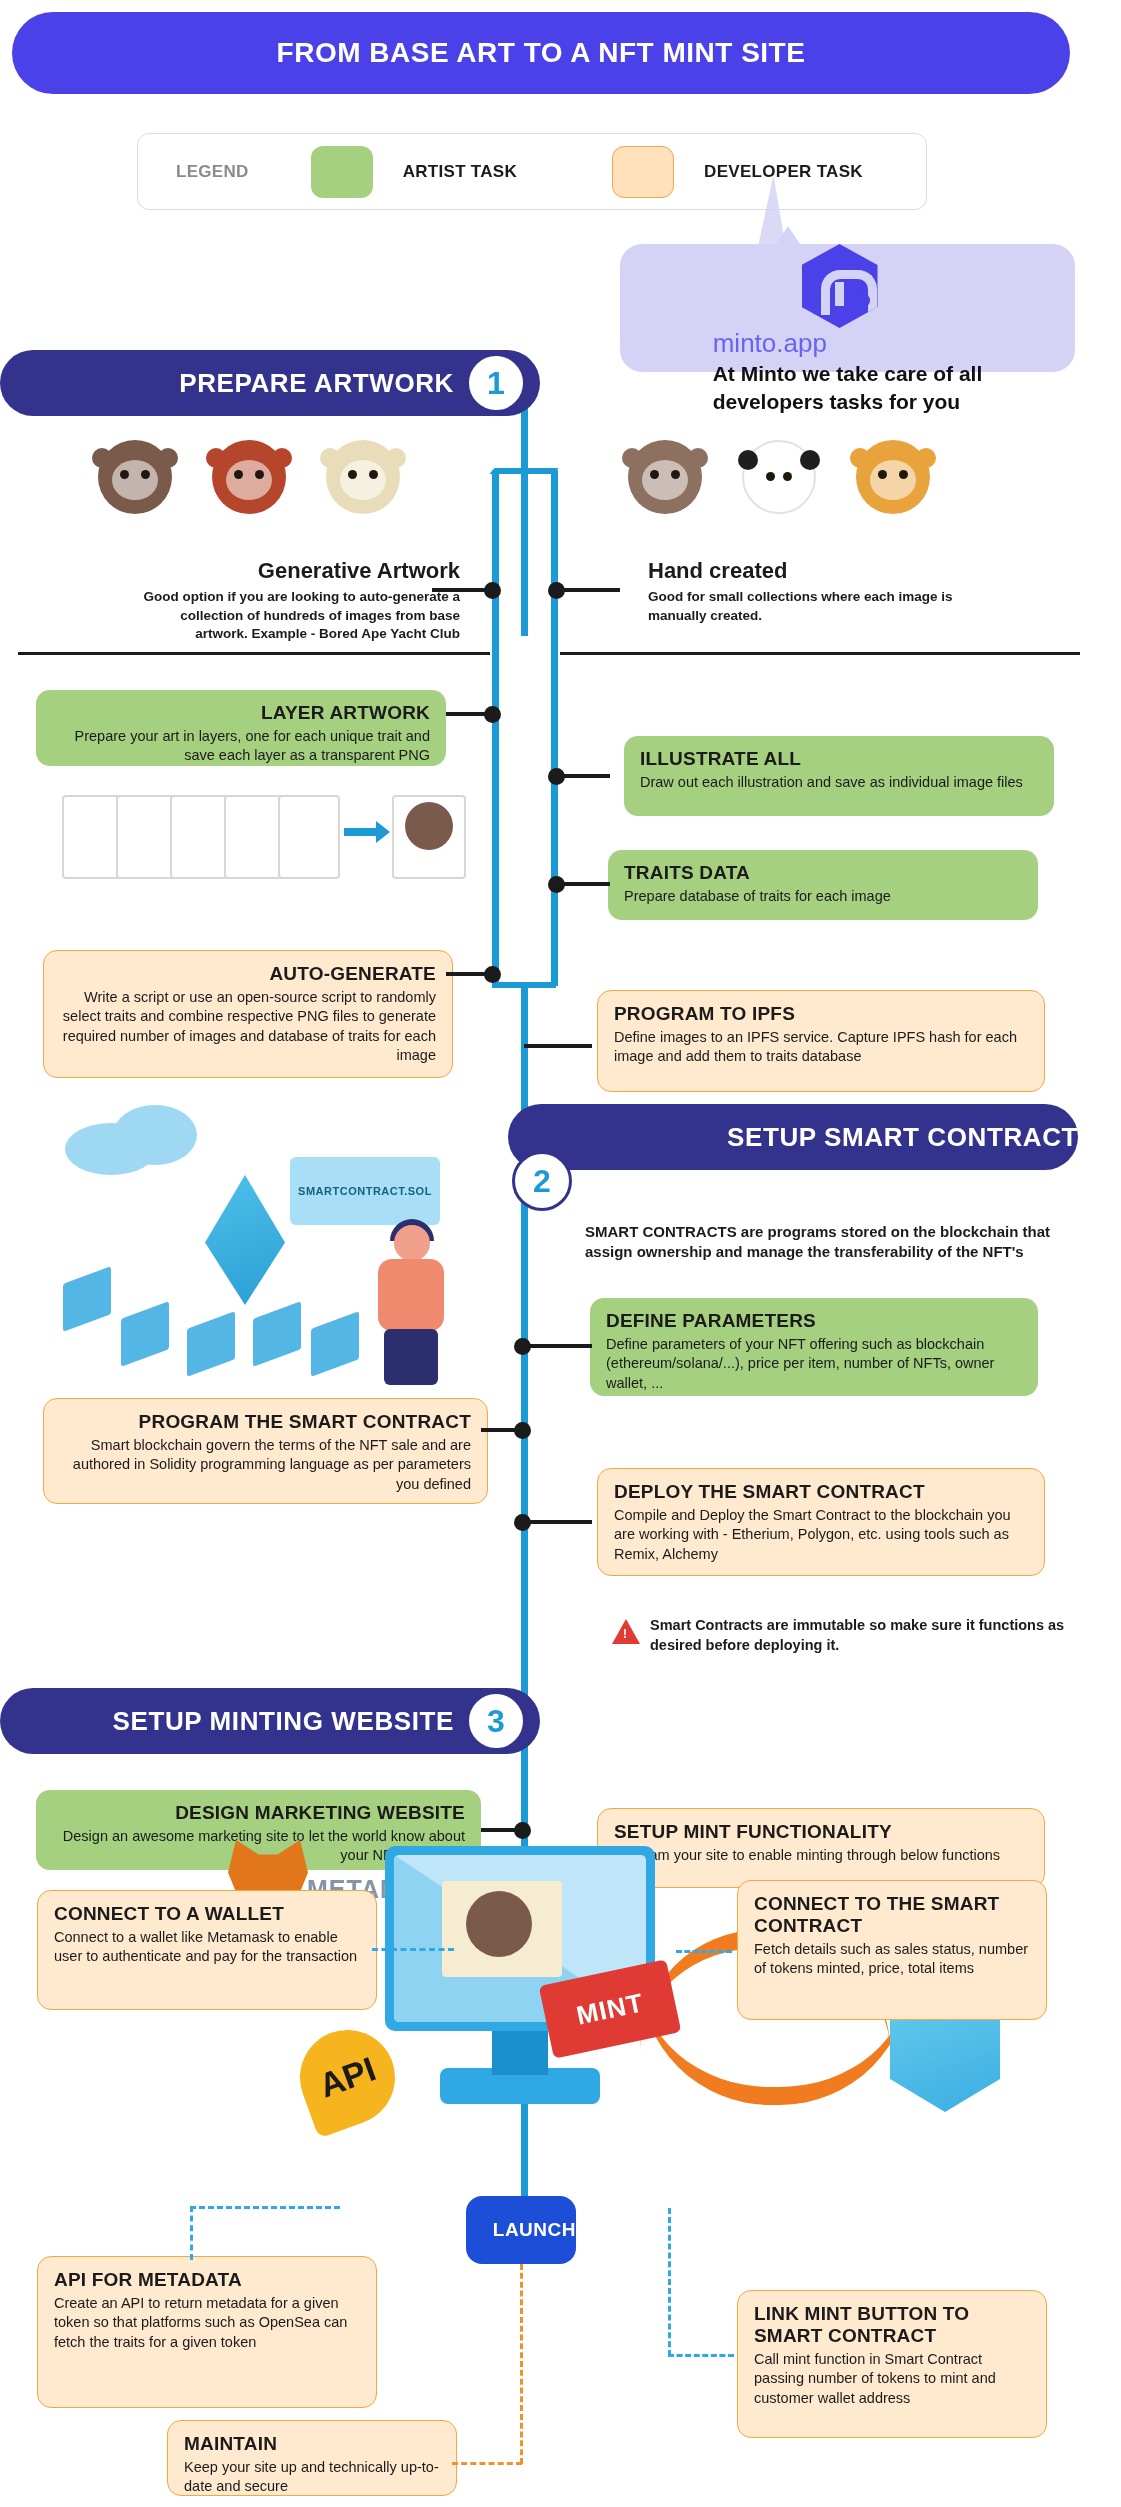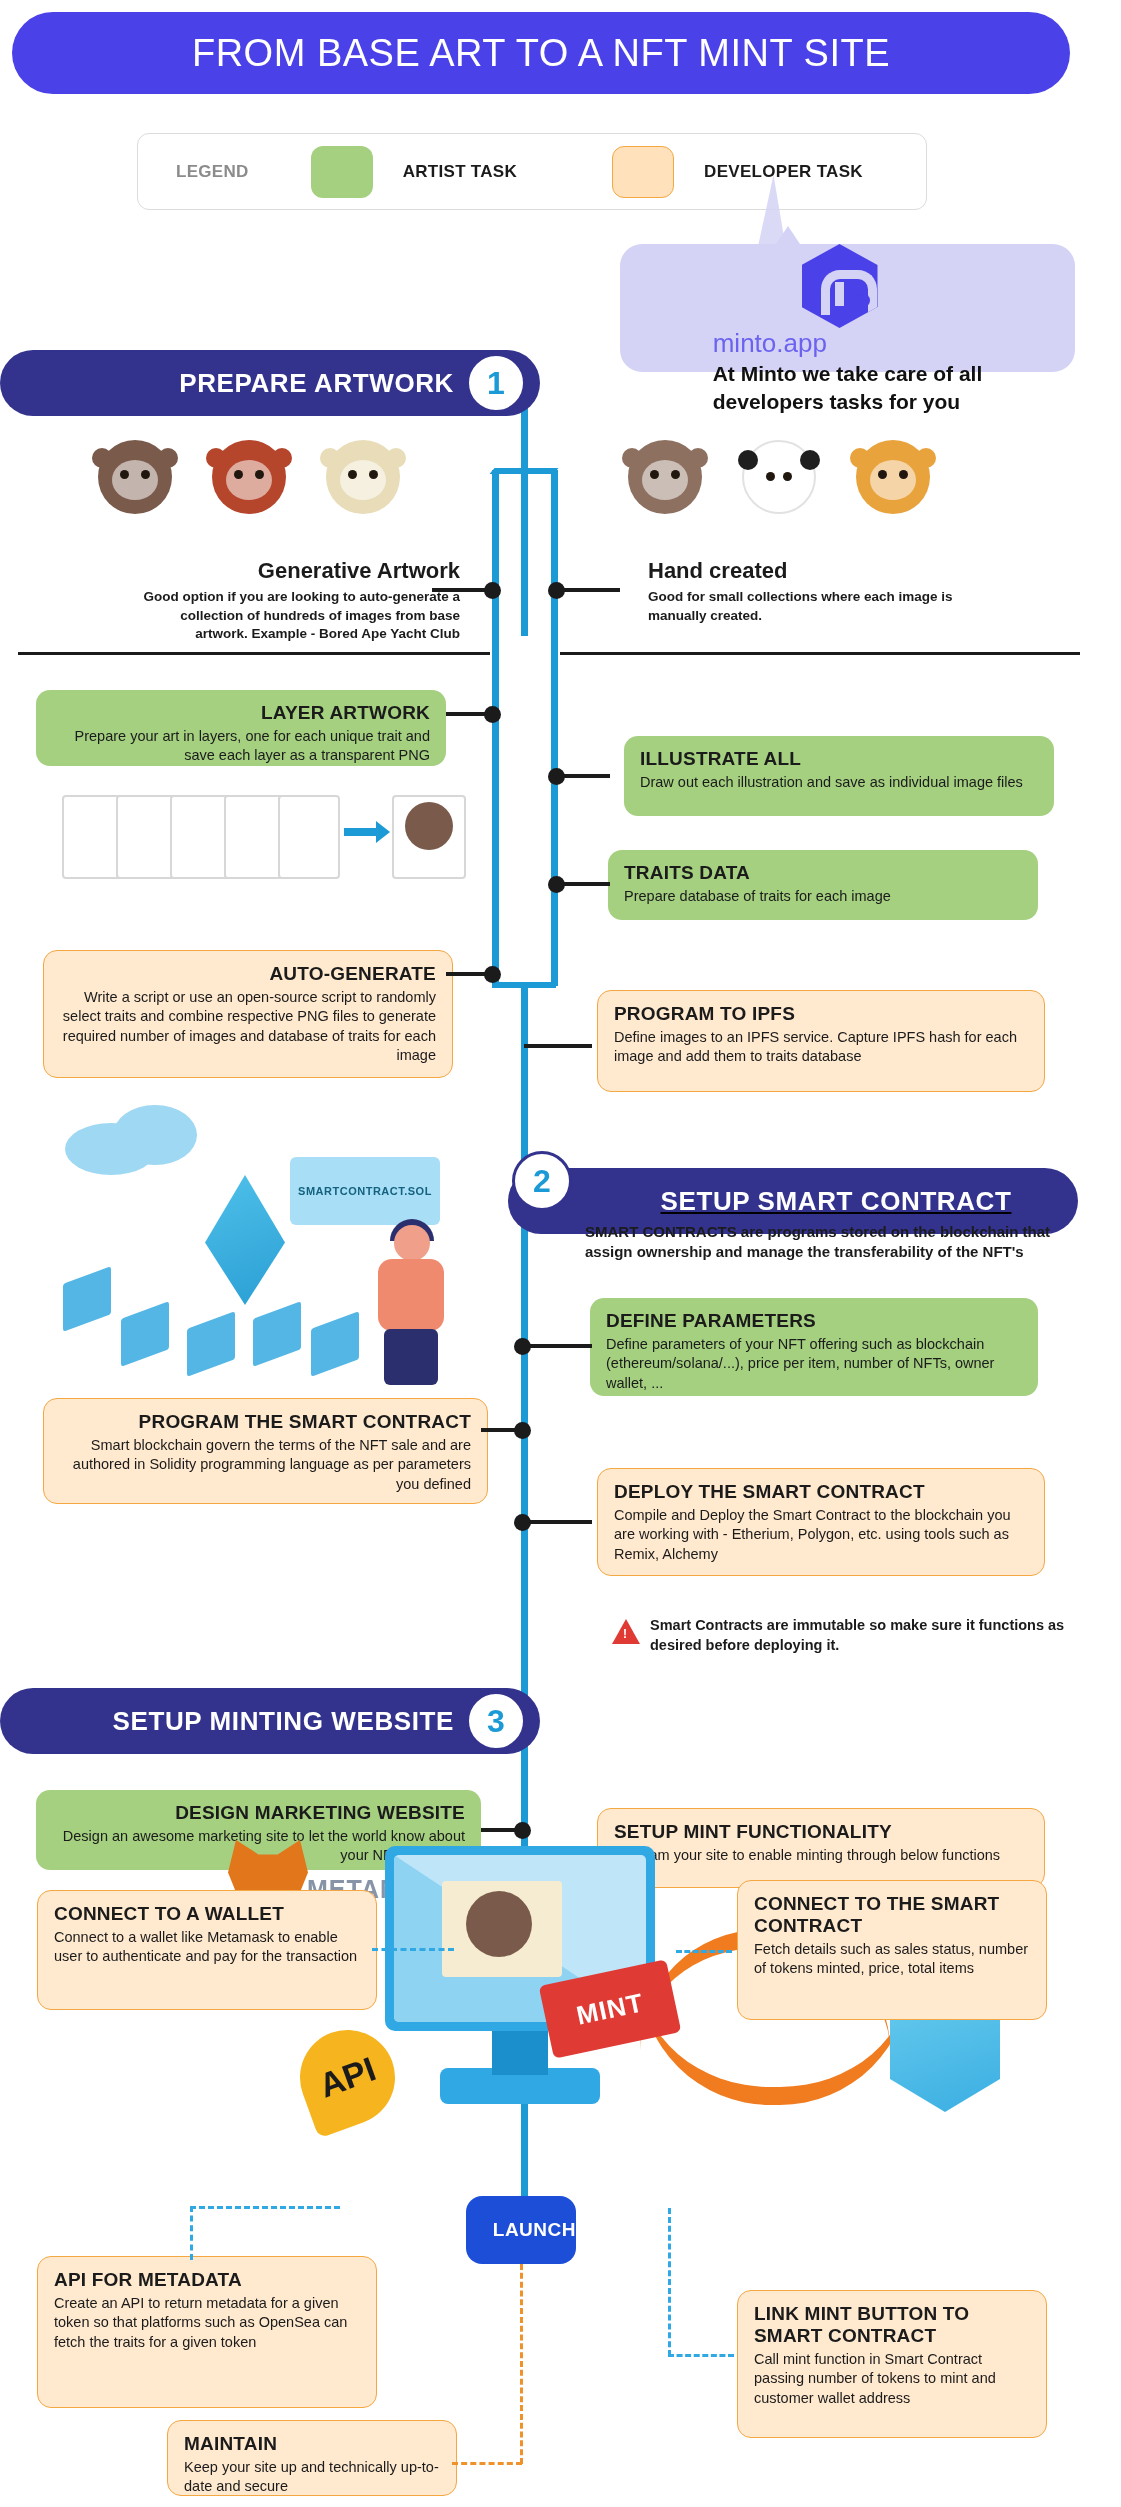--- a/index.html
+++ b/index.html
@@ -14,21 +14,21 @@
 
   
   .title-bar {
     position: absolute; left: 12px; top: 12px;
     width: 1058px; height: 82px;
     background: #4a41e8;
     border-radius: 41px;
     display: flex; align-items: center; justify-content: center;
   }
   .title-bar h1 {
-    color: #fff; font-size: 38px; font-weight: normal;
+    color: #fff; font-size: 28px; font-weight: bold;
     letter-spacing: .5px; font-family: "Liberation Sans", sans-serif;
   }
 
   
   .legend {
     position: absolute; left: 137px; top: 133px;
     width: 790px; height: 77px;
     border: 1.5px solid #dcdcdc; border-radius: 12px;
     background: #fff;
     display: flex; align-items: center; padding: 0 38px;
@@ -95,21 +95,21 @@
     color: #fff; font-size: 26px; font-weight: bold; letter-spacing: .6px;
   }
   .step-num {
     position: absolute; width: 60px; height: 60px; border-radius: 50%;
     background: #fff; border: 3px solid #33338e;
     display: flex; align-items: center; justify-content: center;
     color: #1b9ad6; font-size: 32px; font-weight: bold;
   }
   #step1-bar { left: 0; top: 350px; width: 540px; justify-content: flex-end; padding-right: 86px; }
   #step1-num { left: 466px; top: 353px; }
-  #step2-bar { left: 508px; top: 1168px; width: 570px; justify-content: center; padding-left: 86px; text-decoration: underline; }
+  #step2-bar { left: 508px; top: 1104px; width: 570px; justify-content: flex-end; padding-left: 86px; }
   #step2-num { left: 512px; top: 1151px; }
   #step3-bar { left: 0; top: 1688px; width: 540px; justify-content: flex-end; padding-right: 86px; }
   #step3-num { left: 466px; top: 1691px; }
 
   
   .spine { position: absolute; background: #1b9ad6; }
   .spine-v { width: 7px; }
   .conn { position: absolute; background: #1b1b1b; height: 4px; }
   .node {
     position: absolute; width: 17px; height: 17px; border-radius: 50%;

